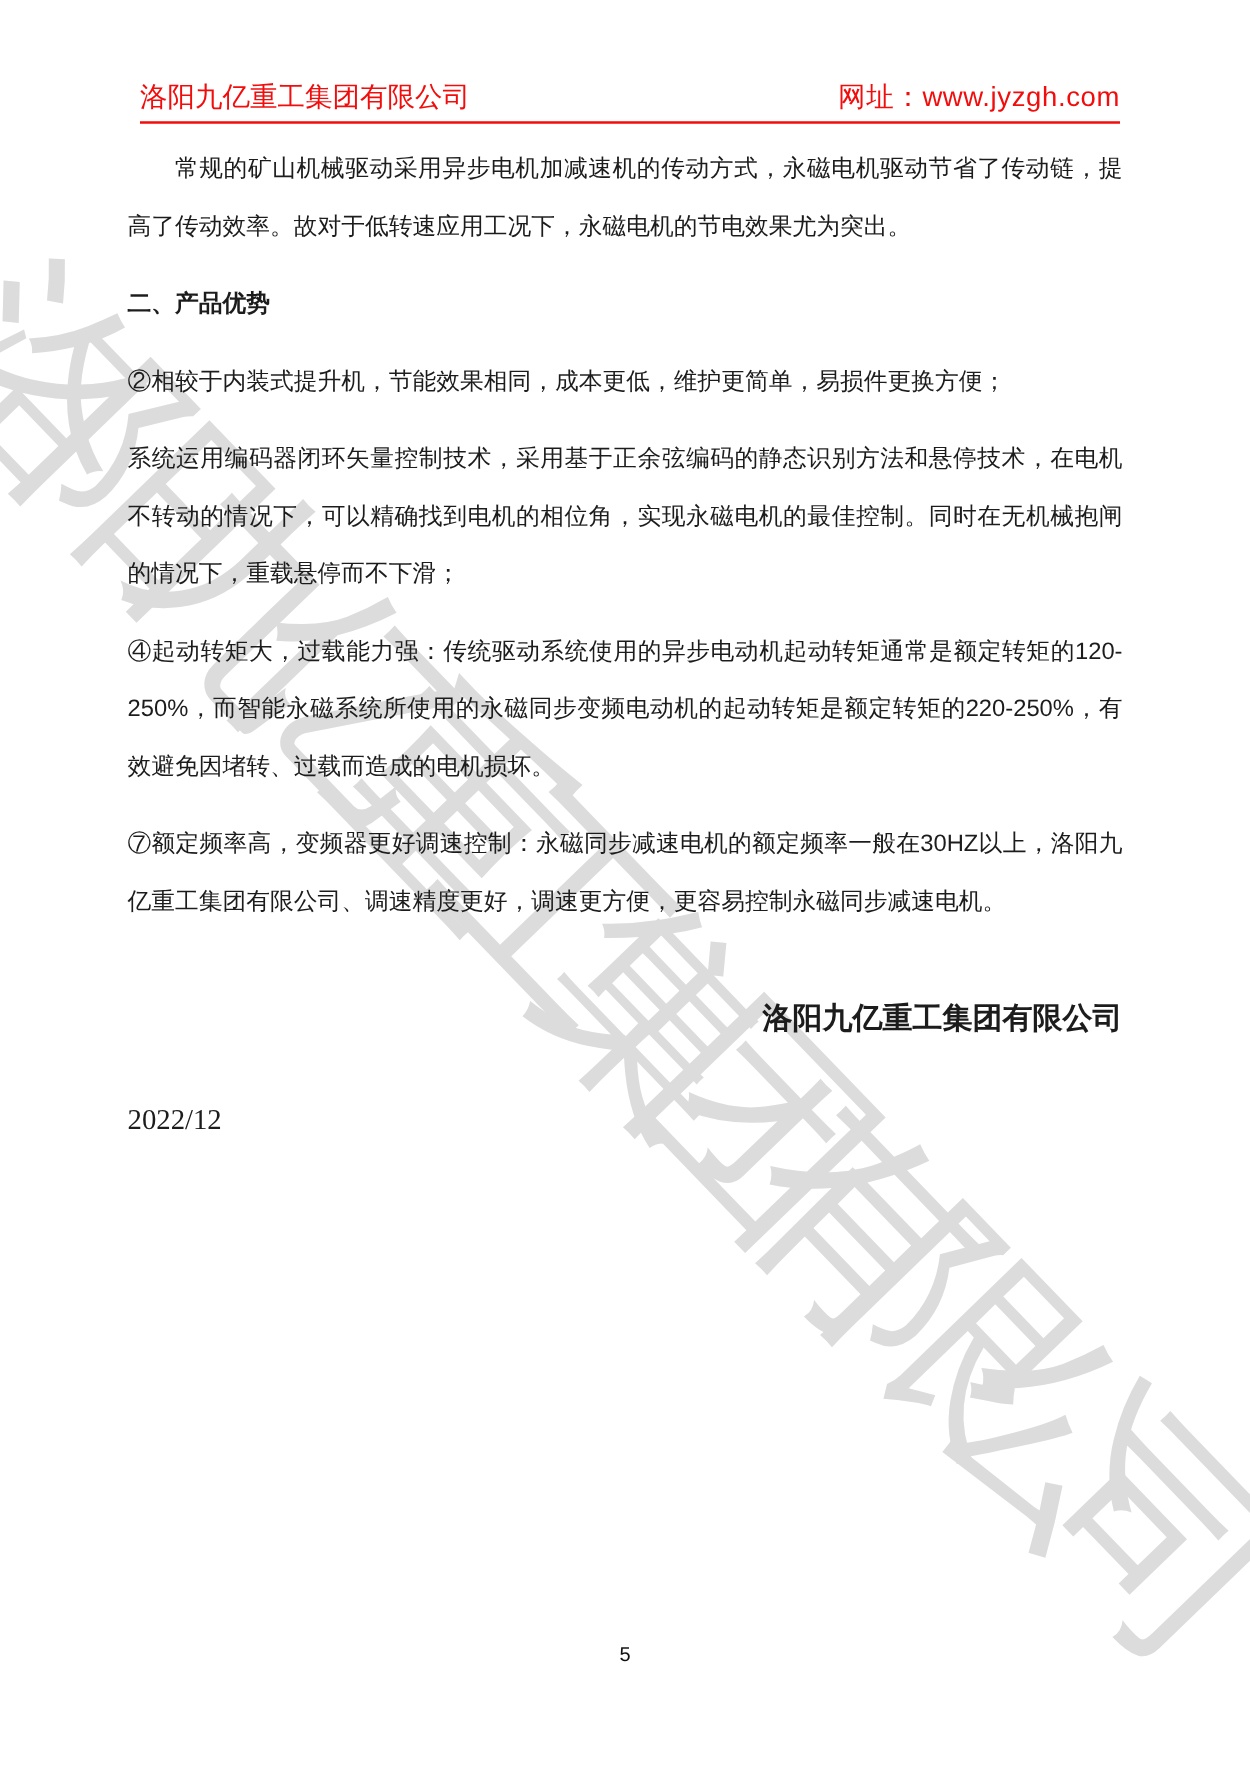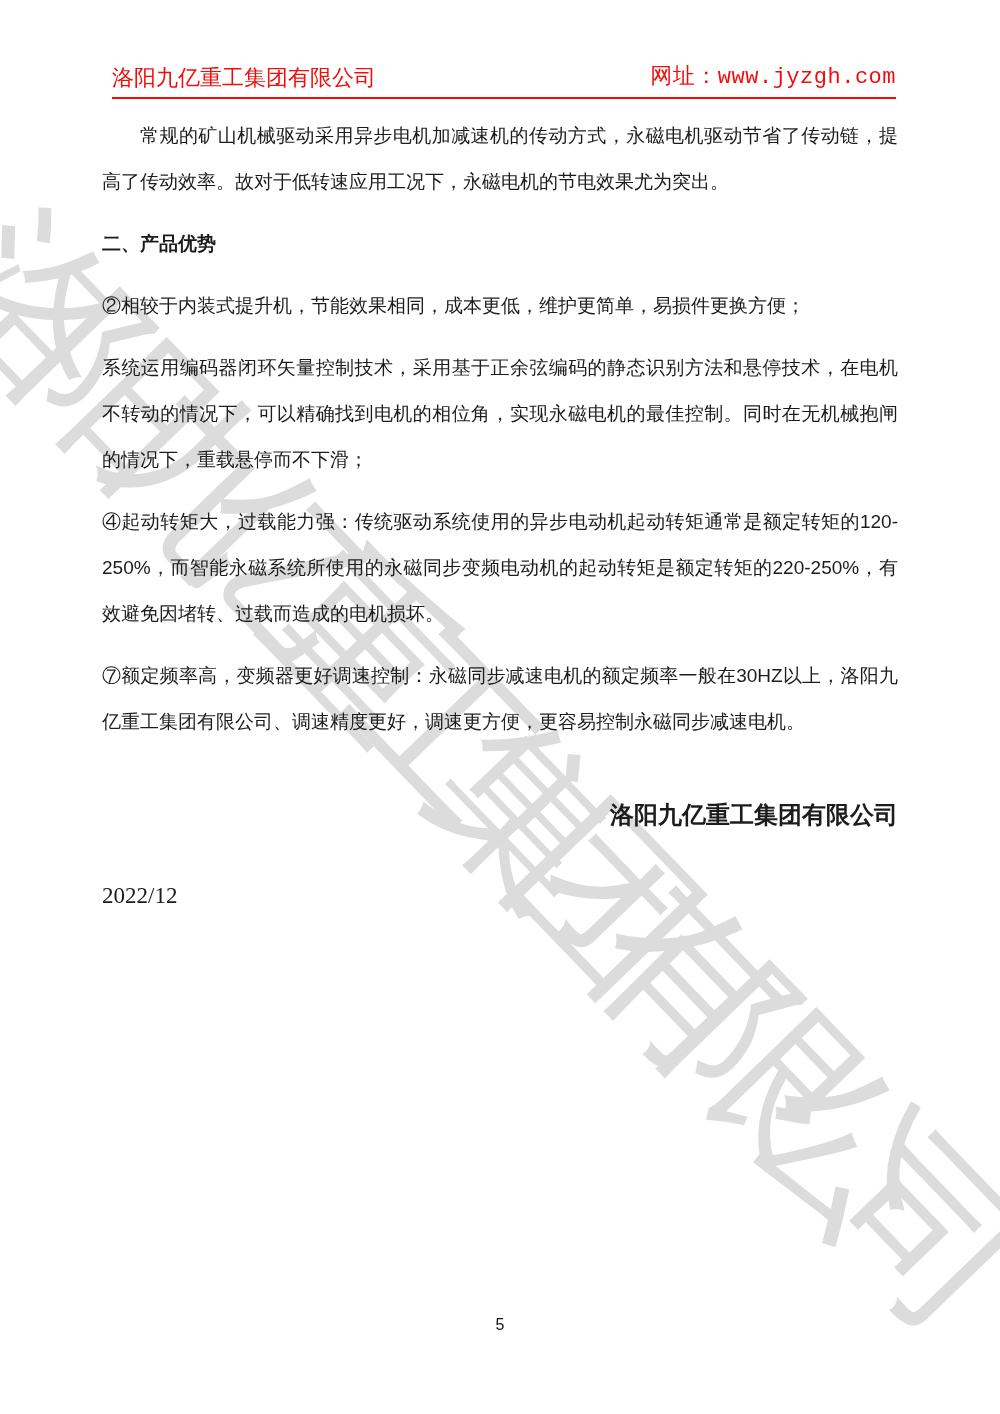--- a/index.html
+++ b/index.html
@@ -40,21 +40,21 @@
     padding-top: 64px;
     padding-bottom: 5px;
     border-bottom: 2px solid #f20d0d;
     display: flex;
     justify-content: space-between;
     align-items: flex-end;
     color: #f20d0d;
     font-size: 22px;
     line-height: 28px;
   }
-  .header .site { letter-spacing: 0.5px; font-family: Liberation Mono, monospace; }
+  .header .site { letter-spacing: 0.5px; }
 
   .content {
     position: relative;
     z-index: 1;
     margin: 14px 102px 0 102px;
     font-size: 19px;
     line-height: 46px;
     text-align: justify;
   }
   .content p { margin: 0 0 16px 0; }

